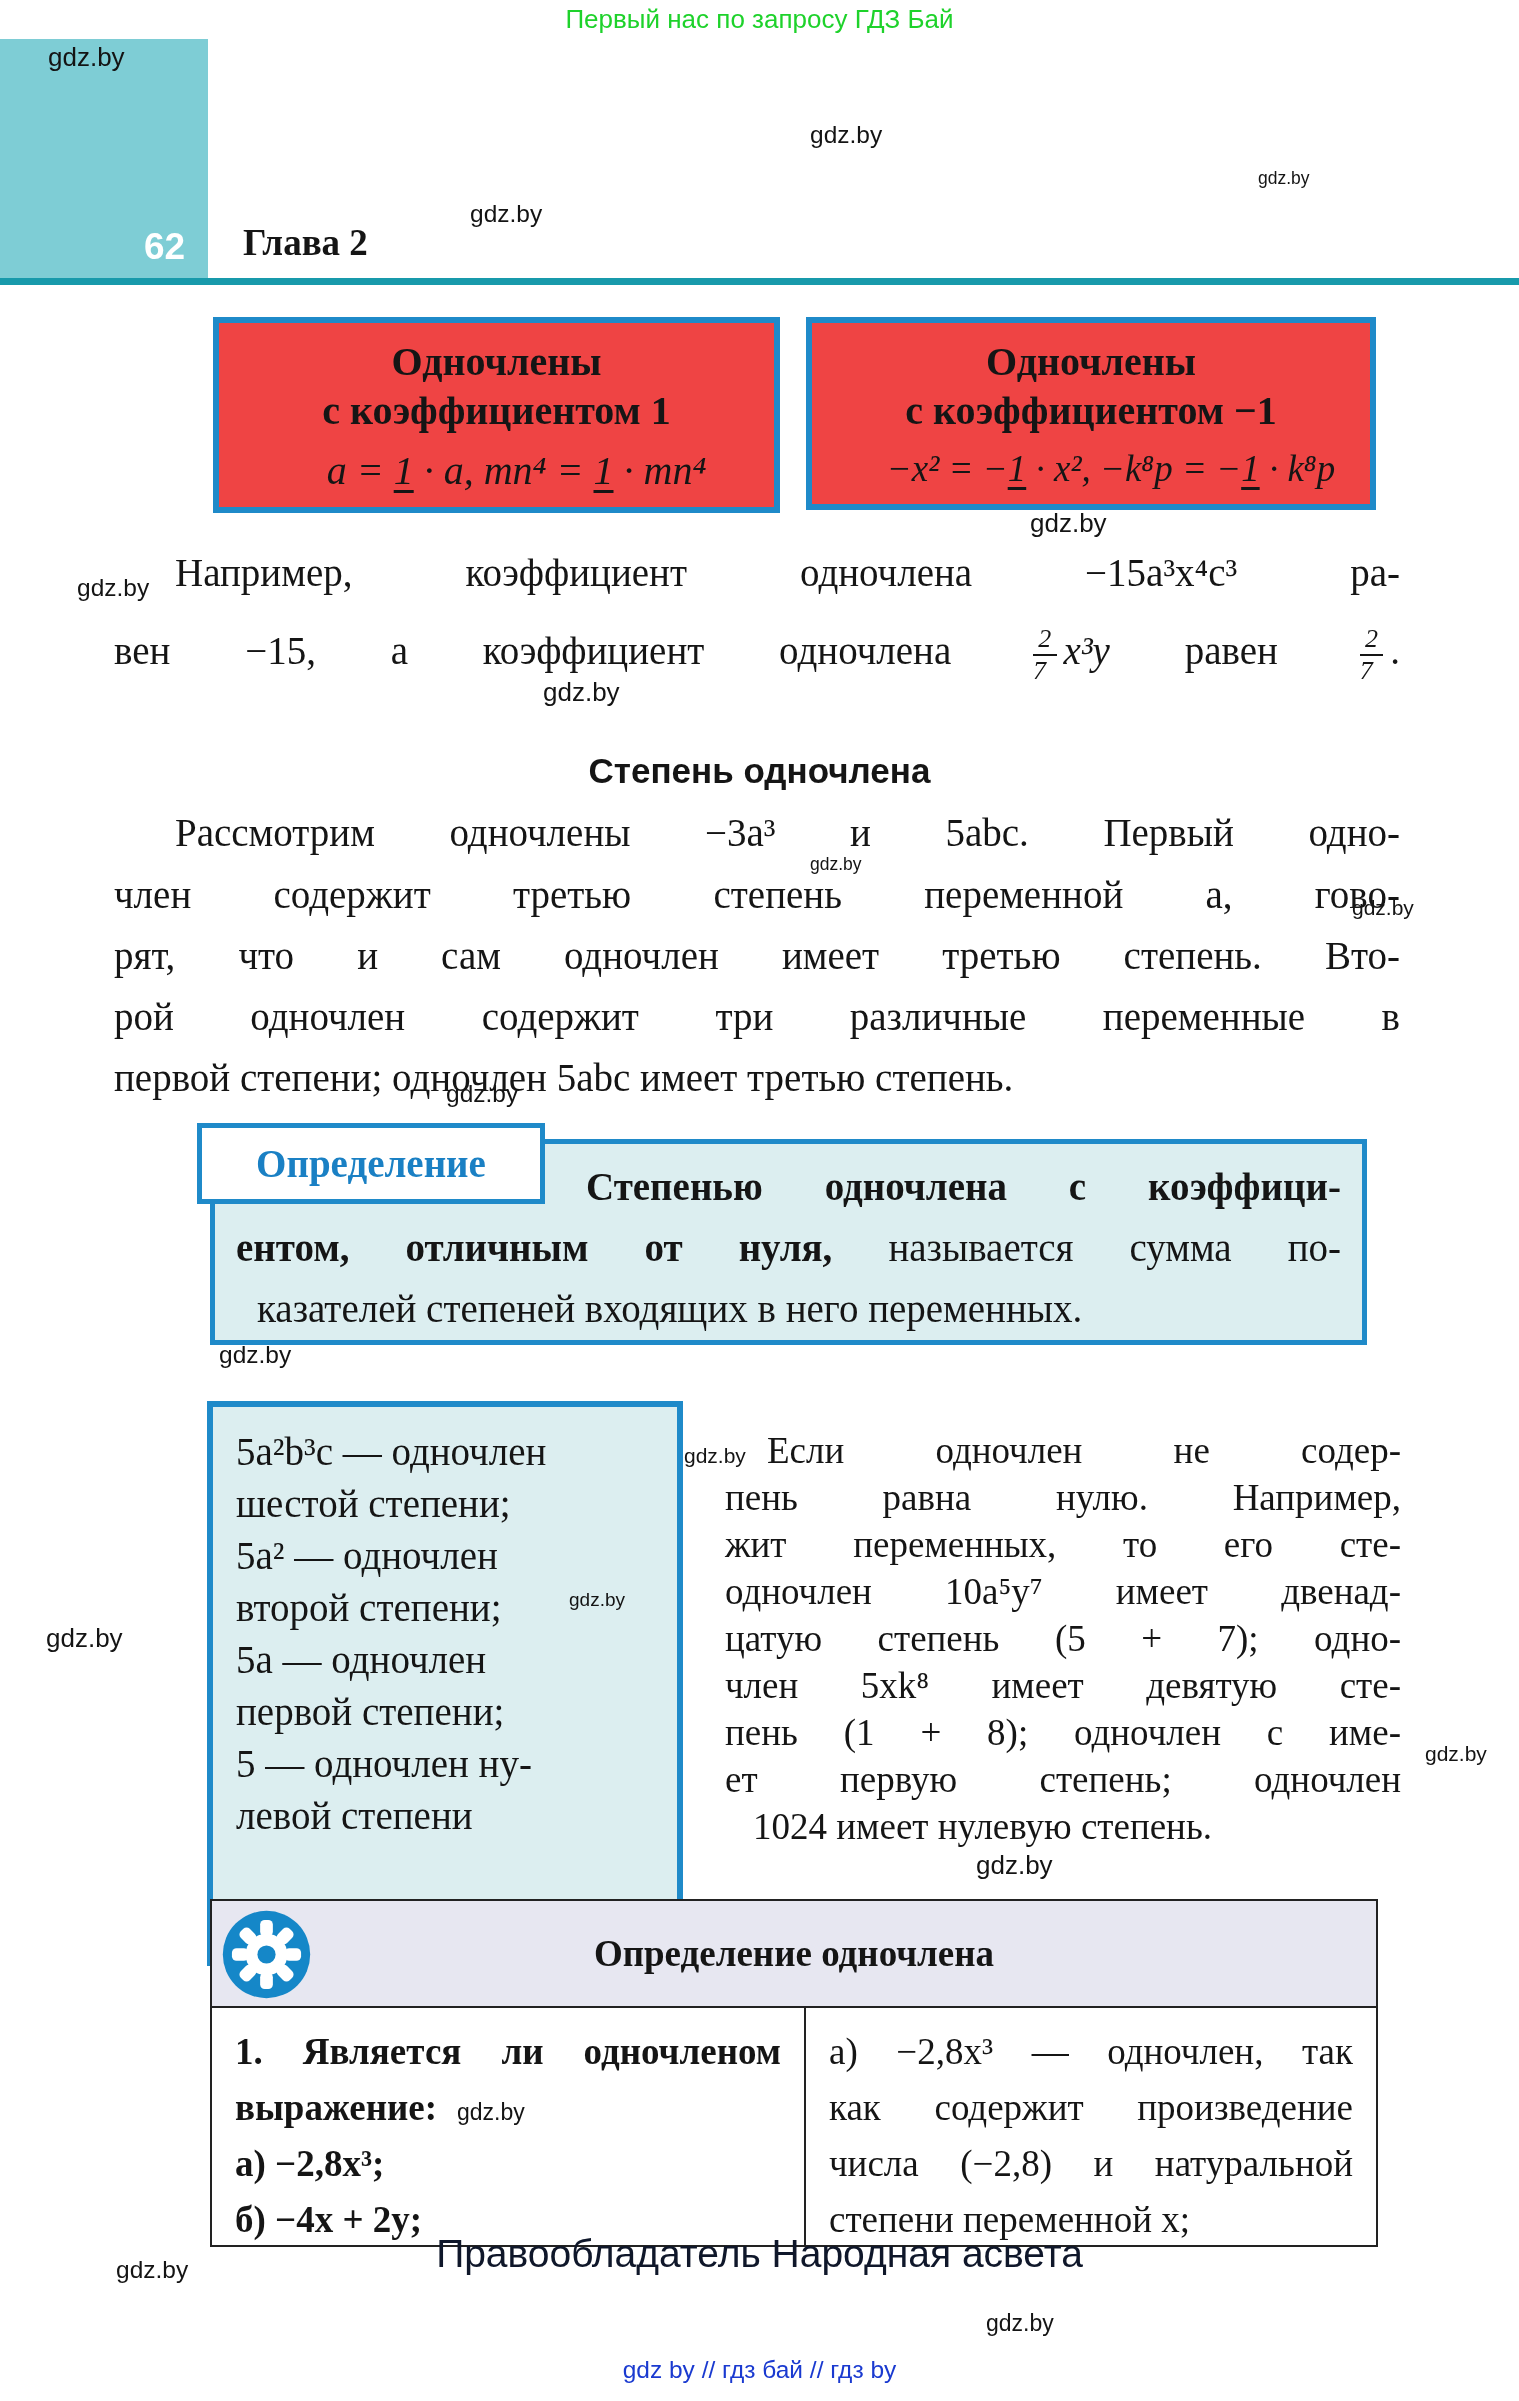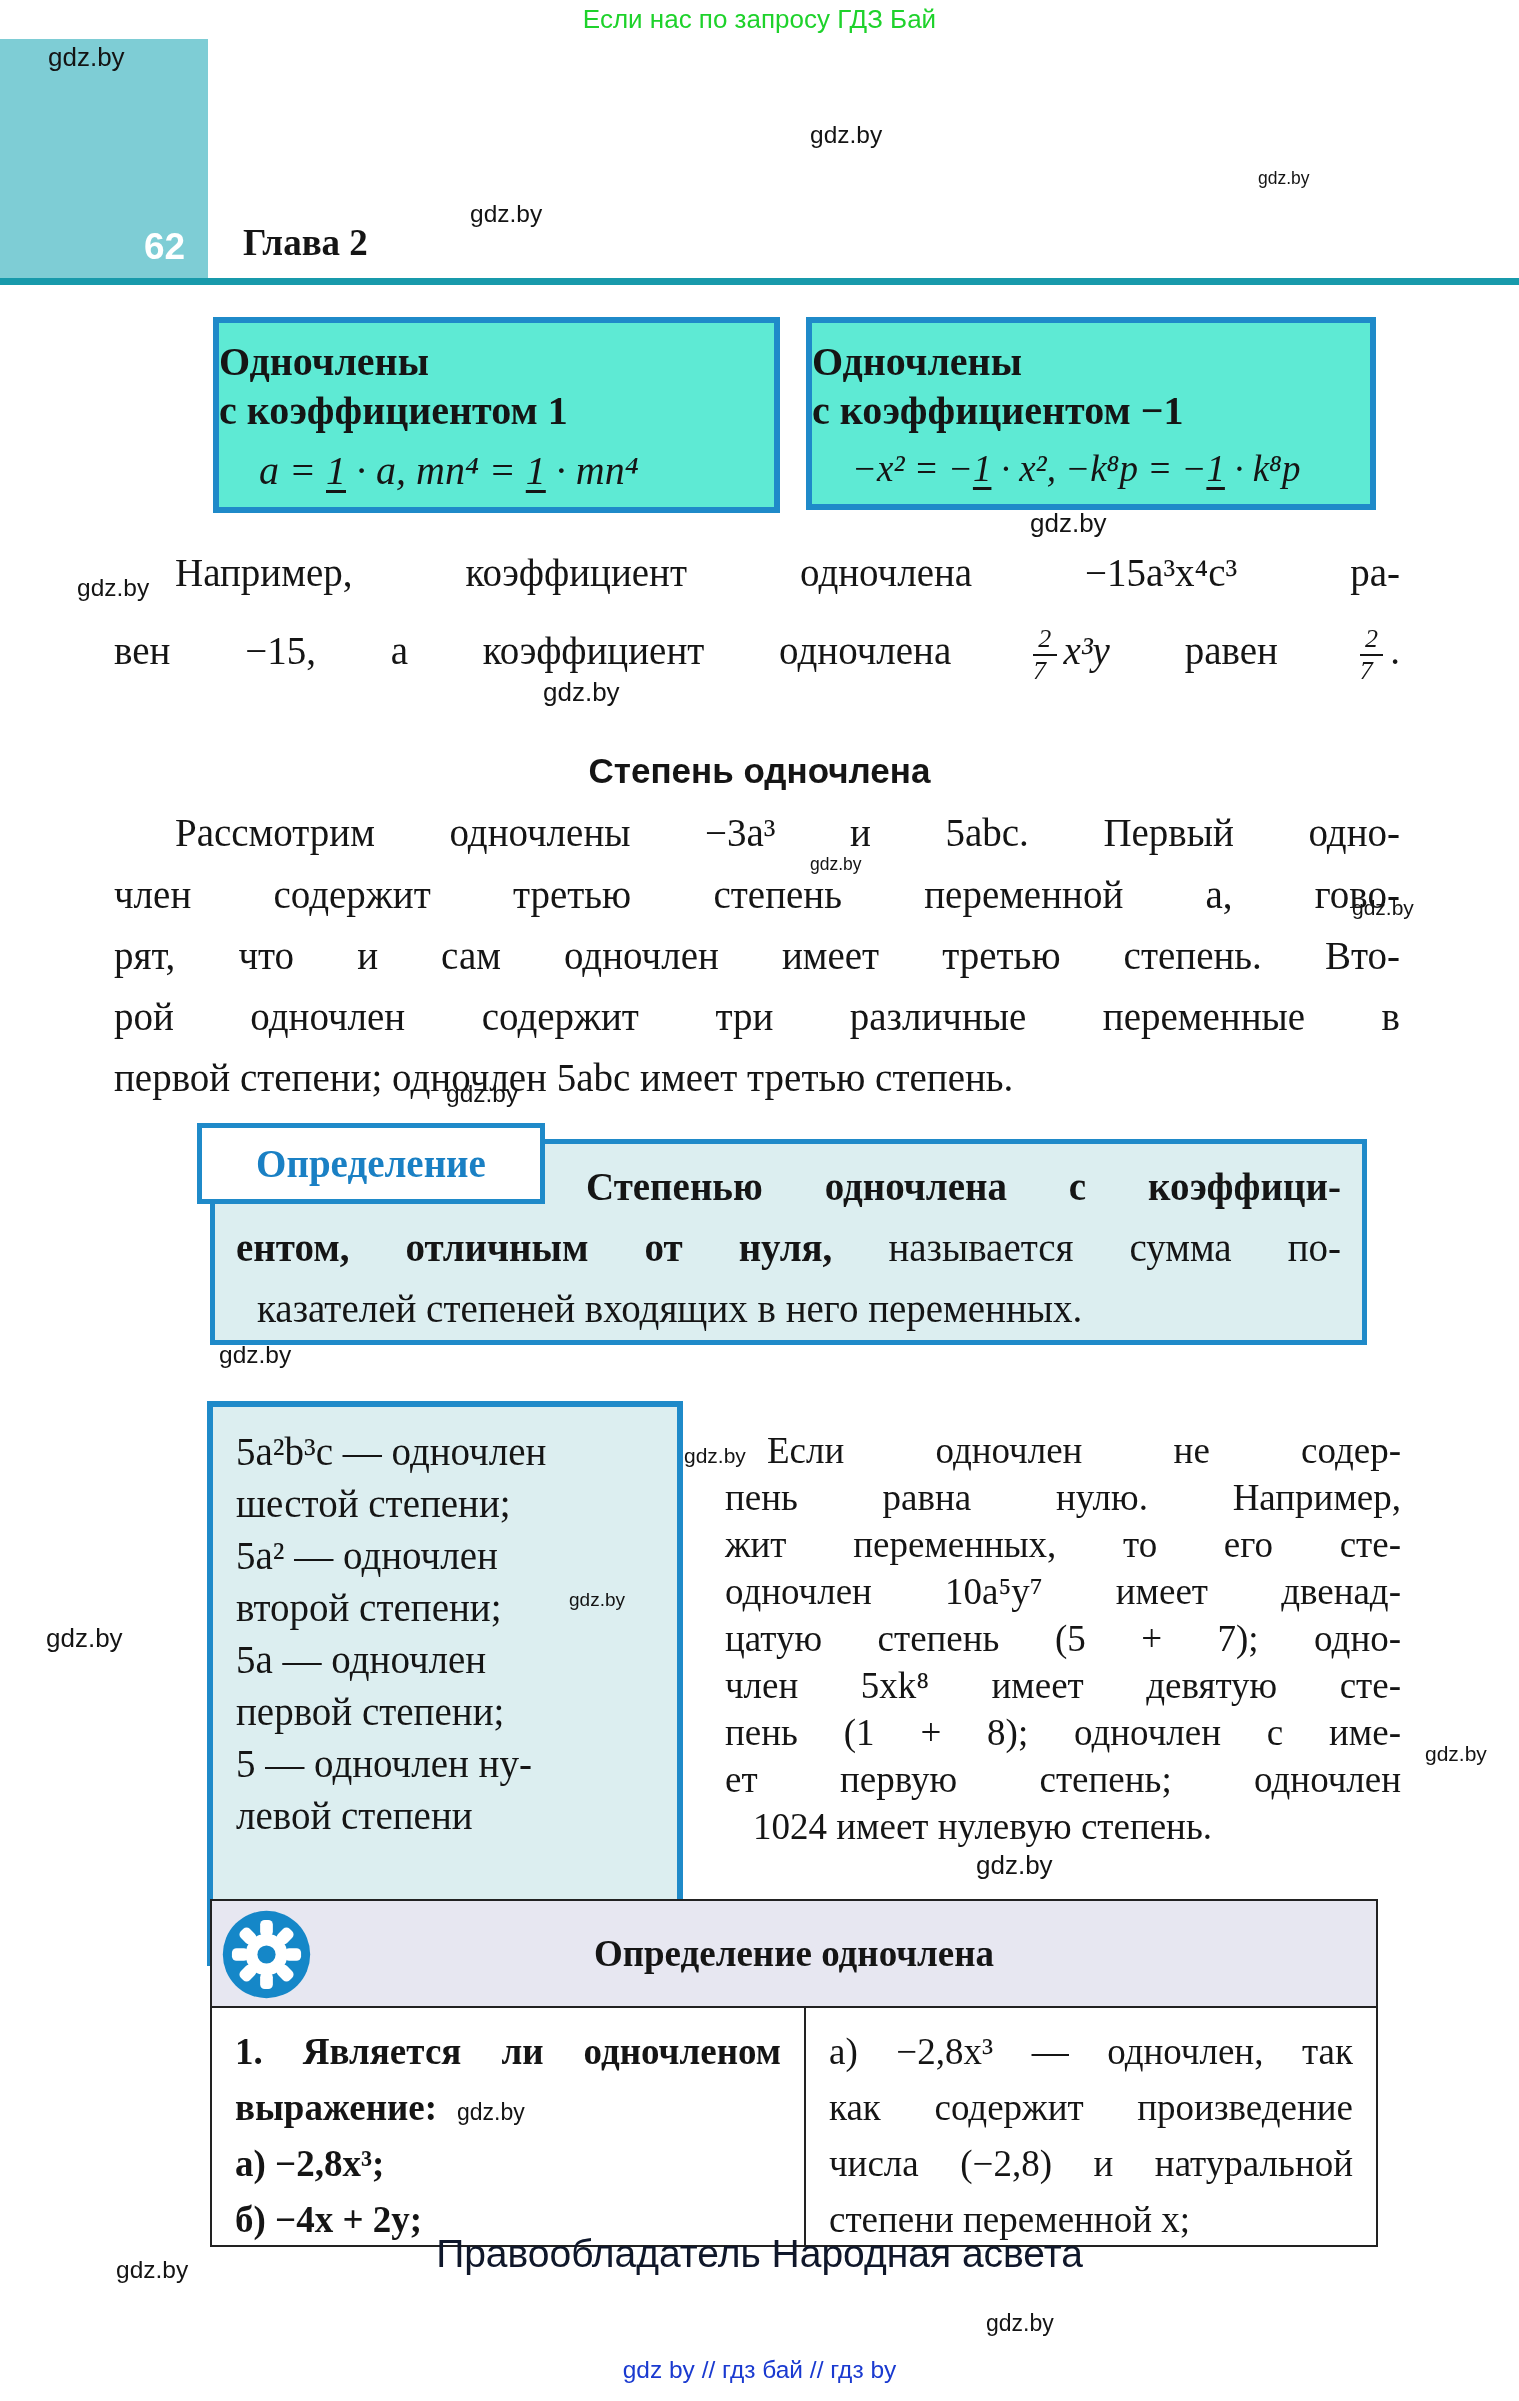--- a/index.html
+++ b/index.html
@@ -15,21 +15,21 @@
     font-size:26px;color:#1ed22b;}
   
   .teal-block{position:absolute;left:0;top:39px;width:208px;height:243px;background:#7ecdd5;}
   .page-num{position:absolute;left:144px;top:226px;color:#ffffff;font-weight:bold;
     font-family:"Liberation Sans","DejaVu Sans",sans-serif;font-size:37px;}
   .chapter{position:absolute;left:243px;top:221px;font-weight:bold;font-size:37px;}
   .teal-line{position:absolute;left:0;top:278px;width:1519px;height:7px;background:#189aab;}
   
   .wm{position:absolute;font-family:"Liberation Sans","DejaVu Sans",sans-serif;color:#141414;white-space:nowrap;}
   
-  .ibox{position:absolute;border:6.1px solid #1f8ac9;background:#5eead4;text-align:left;}
+  .ibox{position:absolute;border:6.1px solid #1f8ac9;background:#ef4444;text-align:center;}
   .ibox .t{font-weight:bold;font-size:40px;line-height:49px;}
   .ibox .f{font-style:italic;font-size:40px;margin-top:12.3px;padding-left:40px;}
   .und{text-decoration:underline;text-decoration-thickness:2.6px;text-underline-offset:6.1px;}
   
   .pline{position:absolute;left:114px;width:1286px;font-size:39px;
     text-align:justify;text-align-last:justify;white-space:normal;}
   .fracline{line-height:88px;}
   .frac{display:inline-flex;flex-direction:column;vertical-align:middle;
     text-align:center;font-size:26px;line-height:30px;margin:0 7px;font-style:italic;}
   .frac .fn{border-bottom:2.6px solid #151515;padding:0 5.3px;}
@@ -66,21 +66,21 @@
   .copyright{position:absolute;left:0;right:0;top:2232px;text-align:center;
     font-family:"Liberation Sans","DejaVu Sans",sans-serif;font-size:39px;color:#0f172a;}
   .links{position:absolute;left:0;right:0;top:2356px;text-align:center;
     font-family:"Liberation Sans","DejaVu Sans",sans-serif;font-size:24.5px;color:#1a3ad0;}
 </style>
 </head>
 <body>
 
 <div class="page">
 
-  <div class="banner">Если нас по запросу ГДЗ Бай</div>
+  <div class="banner">Первый нас по запросу ГДЗ Бай</div>
 
   <div class="teal-block"></div>
   <div class="page-num">62</div>
   <div class="chapter">Глава 2</div>
   <div class="teal-line"></div>
 
   <span class="wm" style="left:48px;top:42px;font-size:26px;">gdz.by</span>
   <span class="wm" style="left:810px;top:121px;font-size:24.5px;">gdz.by</span>
   <span class="wm" style="left:1258px;top:168px;font-size:17.5px;">gdz.by</span>
   <span class="wm" style="left:470px;top:200px;font-size:24.5px;">gdz.by</span>

